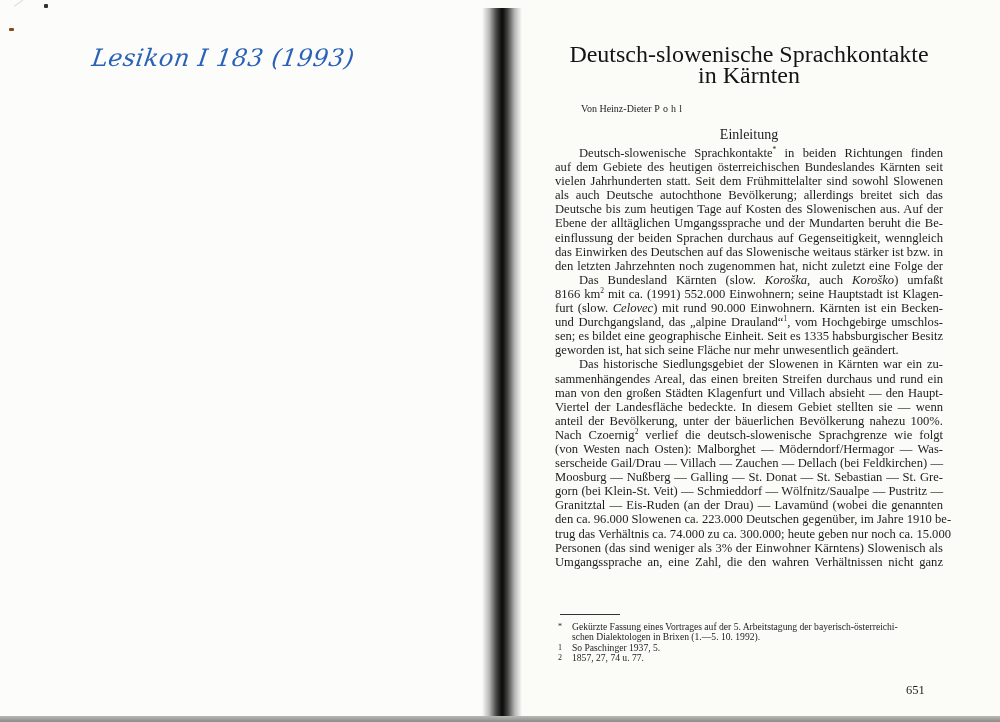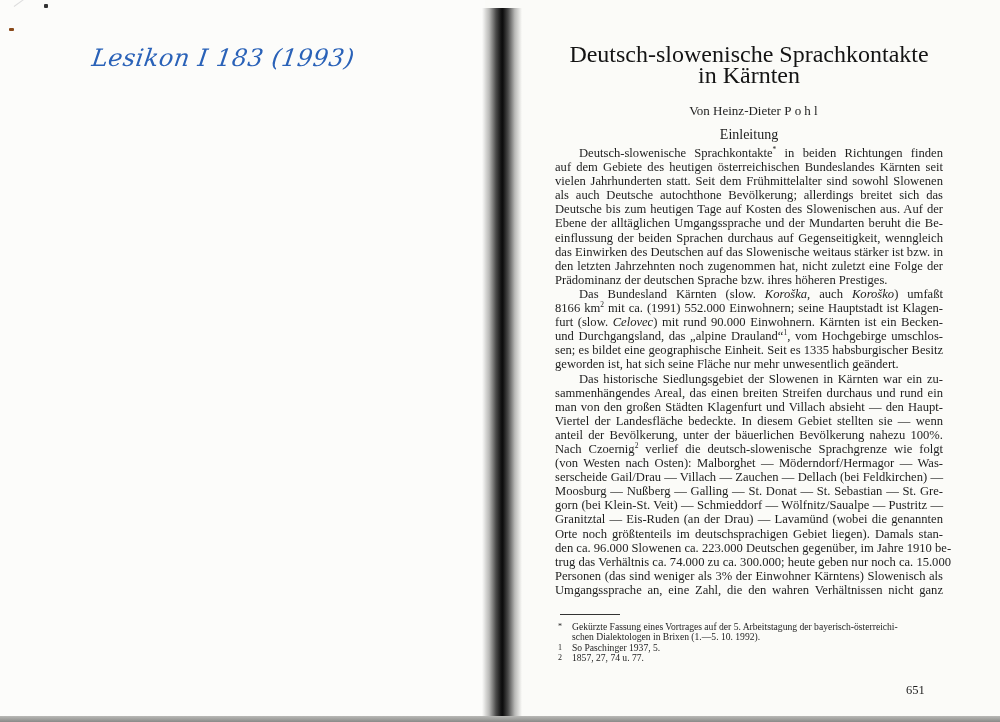--- a/index.html
+++ b/index.html
@@ -25,21 +25,21 @@
   .handwriting {
     position:absolute; left:92px; top:44px;
     font-family:"DejaVu Serif", serif; font-style:italic;
     font-size:24px; color:#2a62b8; letter-spacing:0.5px;
     transform:skewX(-8deg);
   }
   .title {
     position:absolute; left:555px; width:388px; top:44px;
     text-align:center; font-size:24px; line-height:21px; color:#141414;
   }
-  .byline { position:absolute; left:561px; width:388px; top:103px; text-align:center; font-size:13px; }
+  .byline { position:absolute; left:581px; width:388px; top:103px; font-size:10px; }
   .byline .spaced { letter-spacing:3.2px; }
   .section-head { position:absolute; left:555px; width:388px; top:127px; text-align:center; font-size:14px; }
   .body-text { position:absolute; left:555px; top:146px; width:388px; font-size:12.6px; line-height:14.1px; }
   .ln { display:block; white-space:nowrap; text-align:justify; text-align-last:justify; height:14.1px; overflow:visible; }
   .ln.last { text-align-last:left; }
   .ln.indent { padding-left:24px; }
   .ln sup, .fn sup { font-size:7.5px; vertical-align:5px; line-height:0; }
   i { font-style:italic; }
   .fn-rule { position:absolute; left:560px; top:614px; width:60px; height:1px; background:#333; }
   .footnotes { position:absolute; left:558px; top:622px; width:385px; font-size:9.6px; line-height:10.4px; }
@@ -76,39 +76,37 @@
 <div class="body-text" id="body-text">
     <span class="ln indent"><span>Deutsch-slowenische Sprachkontakte</span><sup>*</sup><span> in beiden Richtungen finden</span></span>
     <span class="ln"><span>auf dem Gebiete des heutigen österreichischen Bundeslandes Kärnten seit</span></span>
     <span class="ln"><span>vielen Jahrhunderten statt. Seit dem Frühmittelalter sind sowohl Slowenen</span></span>
     <span class="ln"><span>als auch Deutsche autochthone Bevölkerung; allerdings breitet sich das</span></span>
     <span class="ln"><span>Deutsche bis zum heutigen Tage auf Kosten des Slowenischen aus. Auf der</span></span>
     <span class="ln"><span>Ebene der alltäglichen Umgangssprache und der Mundarten beruht die Be-</span></span>
     <span class="ln"><span>einflussung der beiden Sprachen durchaus auf Gegenseitigkeit, wenngleich</span></span>
     <span class="ln"><span>das Einwirken des Deutschen auf das Slowenische weitaus stärker ist bzw. in</span></span>
     <span class="ln"><span>den letzten Jahrzehnten noch zugenommen hat, nicht zuletzt eine Folge der</span></span>
-    <span class="ln last"><span>Prädominanz der deutschen Sprache bzw. ihres höheren Prestiges.</span></span>
     <span class="ln indent"><span>Das Bundesland Kärnten (slow. </span><i>Koroška</i><span>, auch </span><i>Koroško</i><span>) umfaßt</span></span>
     <span class="ln"><span>8166 km</span><sup>2</sup><span> mit ca. (1991) 552.000 Einwohnern; seine Hauptstadt ist Klagen-</span></span>
     <span class="ln"><span>furt (slow. </span><i>Celovec</i><span>) mit rund 90.000 Einwohnern. Kärnten ist ein Becken-</span></span>
     <span class="ln"><span>und Durchgangsland, das „alpine Drauland“</span><sup>1</sup><span>, vom Hochgebirge umschlos-</span></span>
     <span class="ln"><span>sen; es bildet eine geographische Einheit. Seit es 1335 habsburgischer Besitz</span></span>
     <span class="ln last"><span>geworden ist, hat sich seine Fläche nur mehr unwesentlich geändert.</span></span>
     <span class="ln indent"><span>Das historische Siedlungsgebiet der Slowenen in Kärnten war ein zu-</span></span>
     <span class="ln"><span>sammenhängendes Areal, das einen breiten Streifen durchaus und rund ein</span></span>
     <span class="ln"><span>man von den großen Städten Klagenfurt und Villach absieht — den Haupt-</span></span>
     <span class="ln"><span>Viertel der Landesfläche bedeckte. In diesem Gebiet stellten sie — wenn</span></span>
     <span class="ln"><span>anteil der Bevölkerung, unter der bäuerlichen Bevölkerung nahezu 100%.</span></span>
     <span class="ln"><span>Nach Czoernig</span><sup>2</sup><span> verlief die deutsch-slowenische Sprachgrenze wie folgt</span></span>
     <span class="ln"><span>(von Westen nach Osten): Malborghet — Möderndorf/Hermagor — Was-</span></span>
     <span class="ln"><span>serscheide Gail/Drau — Villach — Zauchen — Dellach (bei Feldkirchen) —</span></span>
     <span class="ln"><span>Moosburg — Nußberg — Galling — St. Donat — St. Sebastian — St. Gre-</span></span>
     <span class="ln"><span>gorn (bei Klein-St. Veit) — Schmieddorf — Wölfnitz/Saualpe — Pustritz —</span></span>
     <span class="ln"><span>Granitztal — Eis-Ruden (an der Drau) — Lavamünd (wobei die genannten</span></span>
-    <span class="ln"><span>Orte noch größtenteils im deutschsprachigen Gebiet liegen). Damals stan-</span></span>
     <span class="ln"><span>den ca. 96.000 Slowenen ca. 223.000 Deutschen gegenüber, im Jahre 1910 be-</span></span>
     <span class="ln"><span>trug das Verhältnis ca. 74.000 zu ca. 300.000; heute geben nur noch ca. 15.000</span></span>
     <span class="ln"><span>Personen (das sind weniger als 3% der Einwohner Kärntens) Slowenisch als</span></span>
     <span class="ln"><span>Umgangssprache an, eine Zahl, die den wahren Verhältnissen nicht ganz</span></span>
   </div>
 
 <div class="fn-rule"></div>
 <div class="footnotes" id="footnotes">
     <span class="fn"><span class="mark">*</span><span>Gekürzte Fassung eines Vortrages auf der 5. Arbeitstagung der bayerisch-österreichi-</span></span>
     <span class="fn"><span>schen Dialektologen in Brixen (1.—5. 10. 1992).</span></span>

